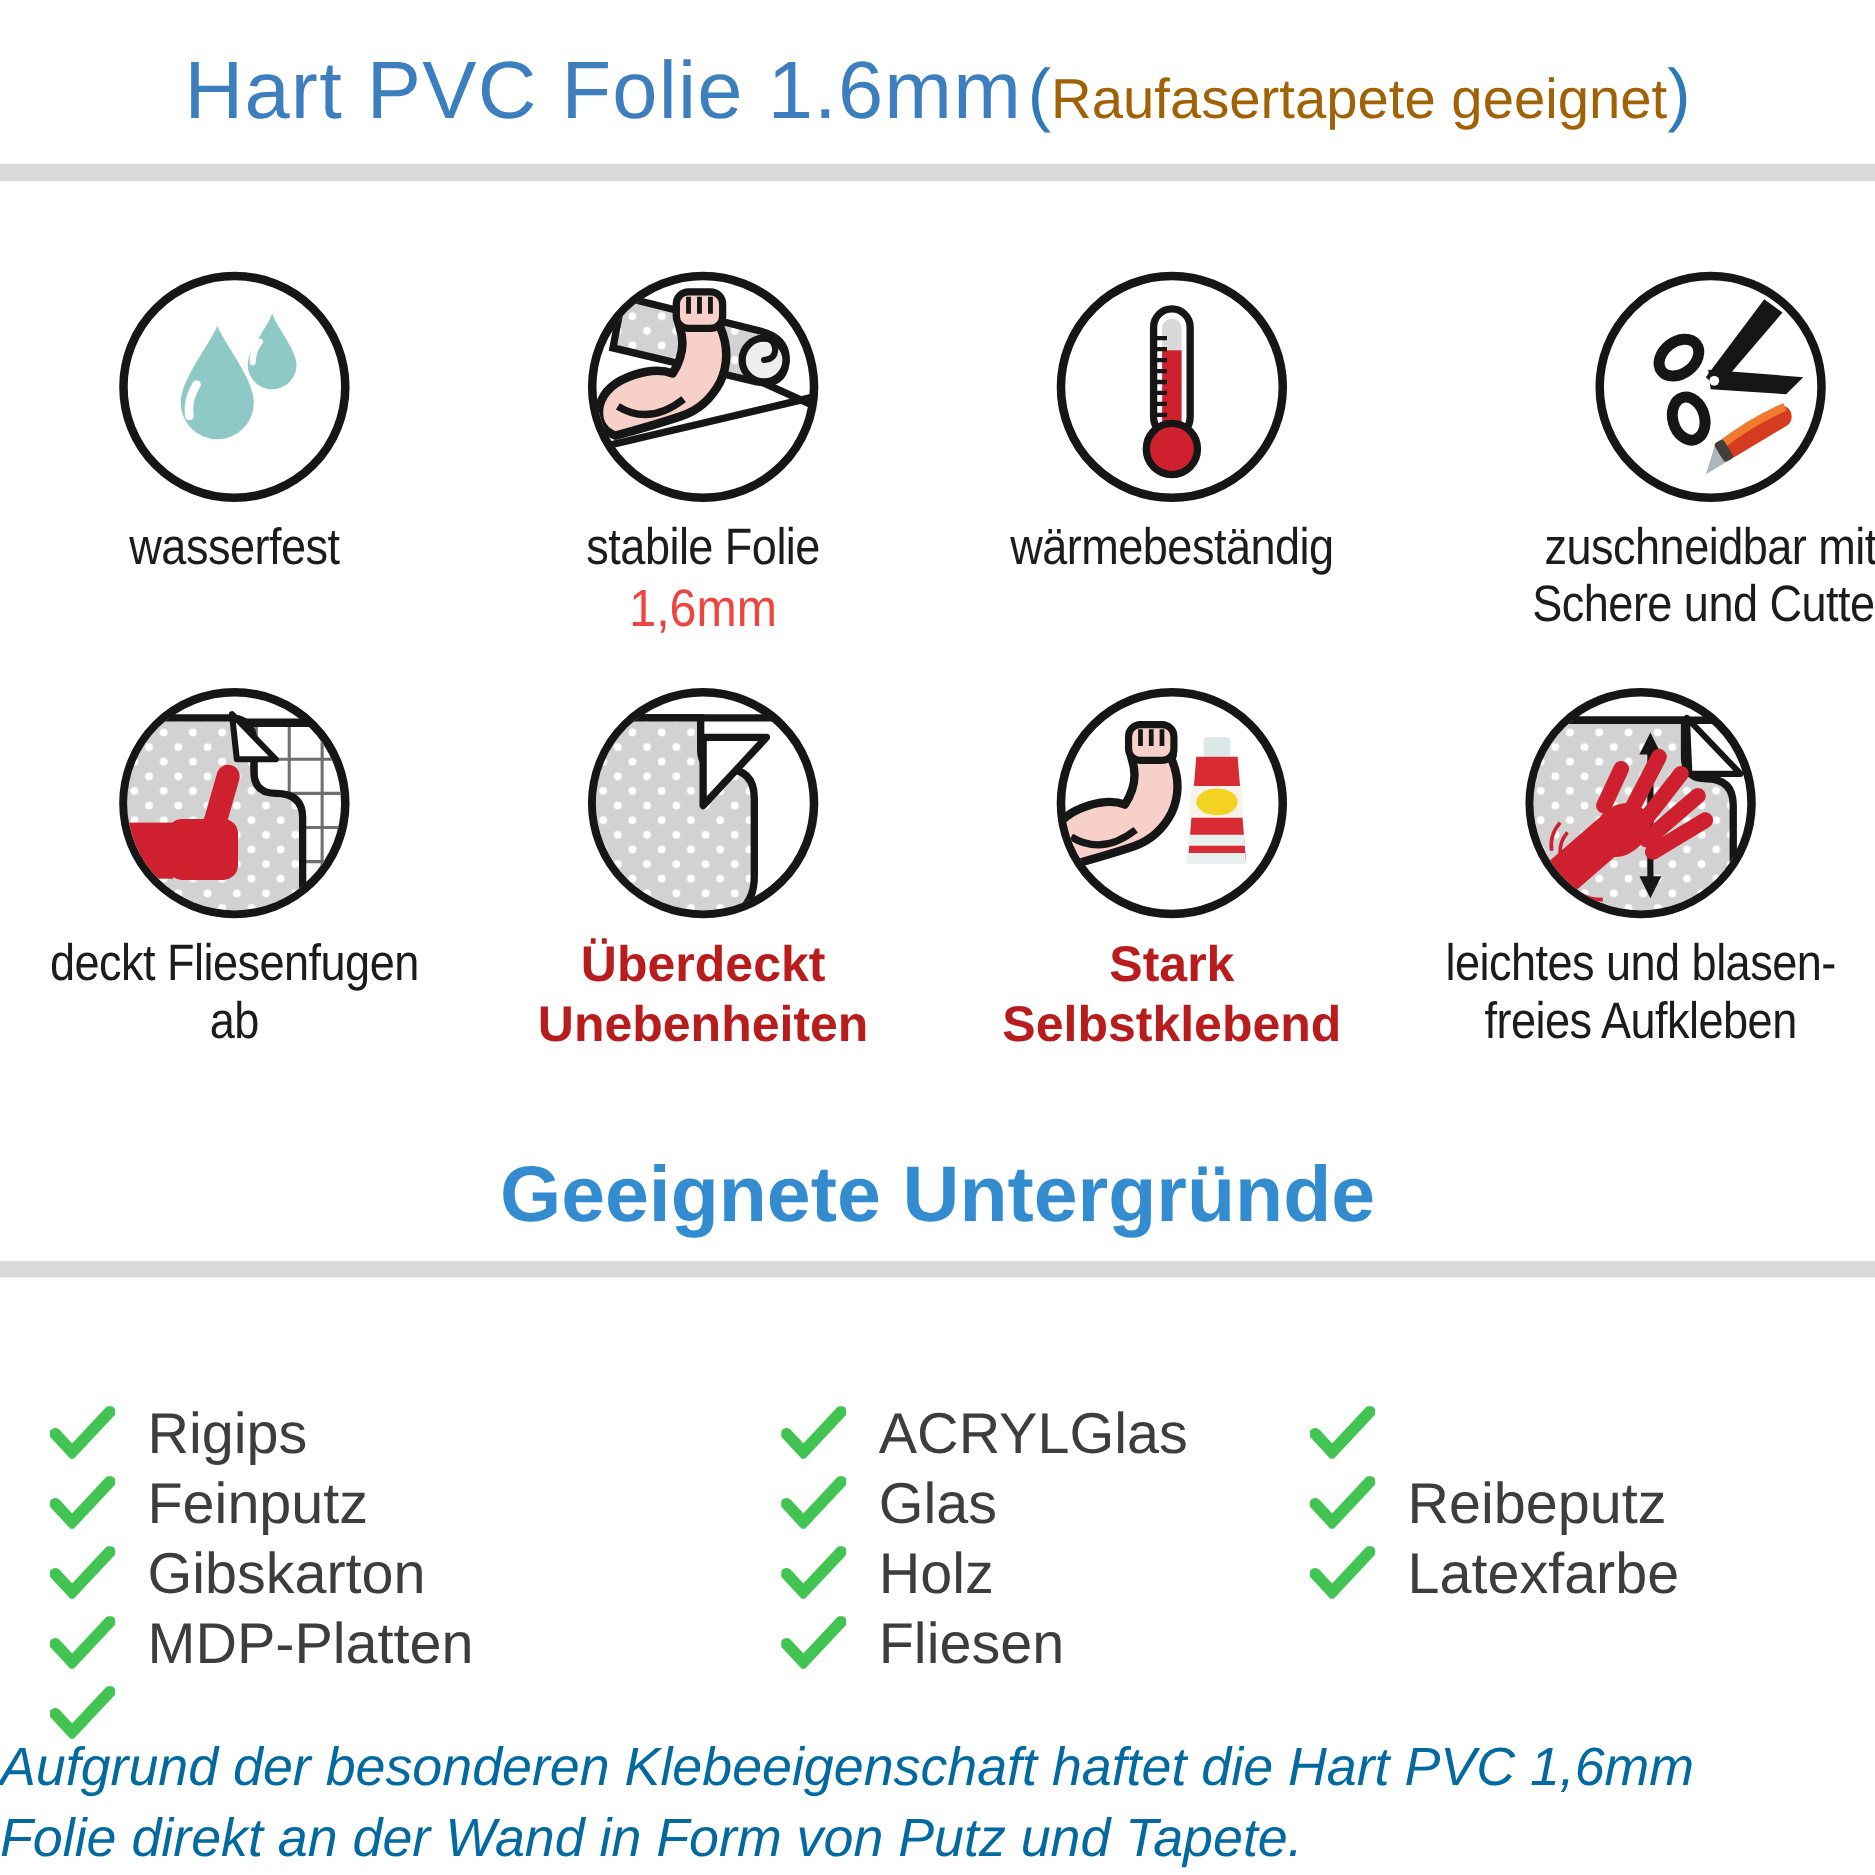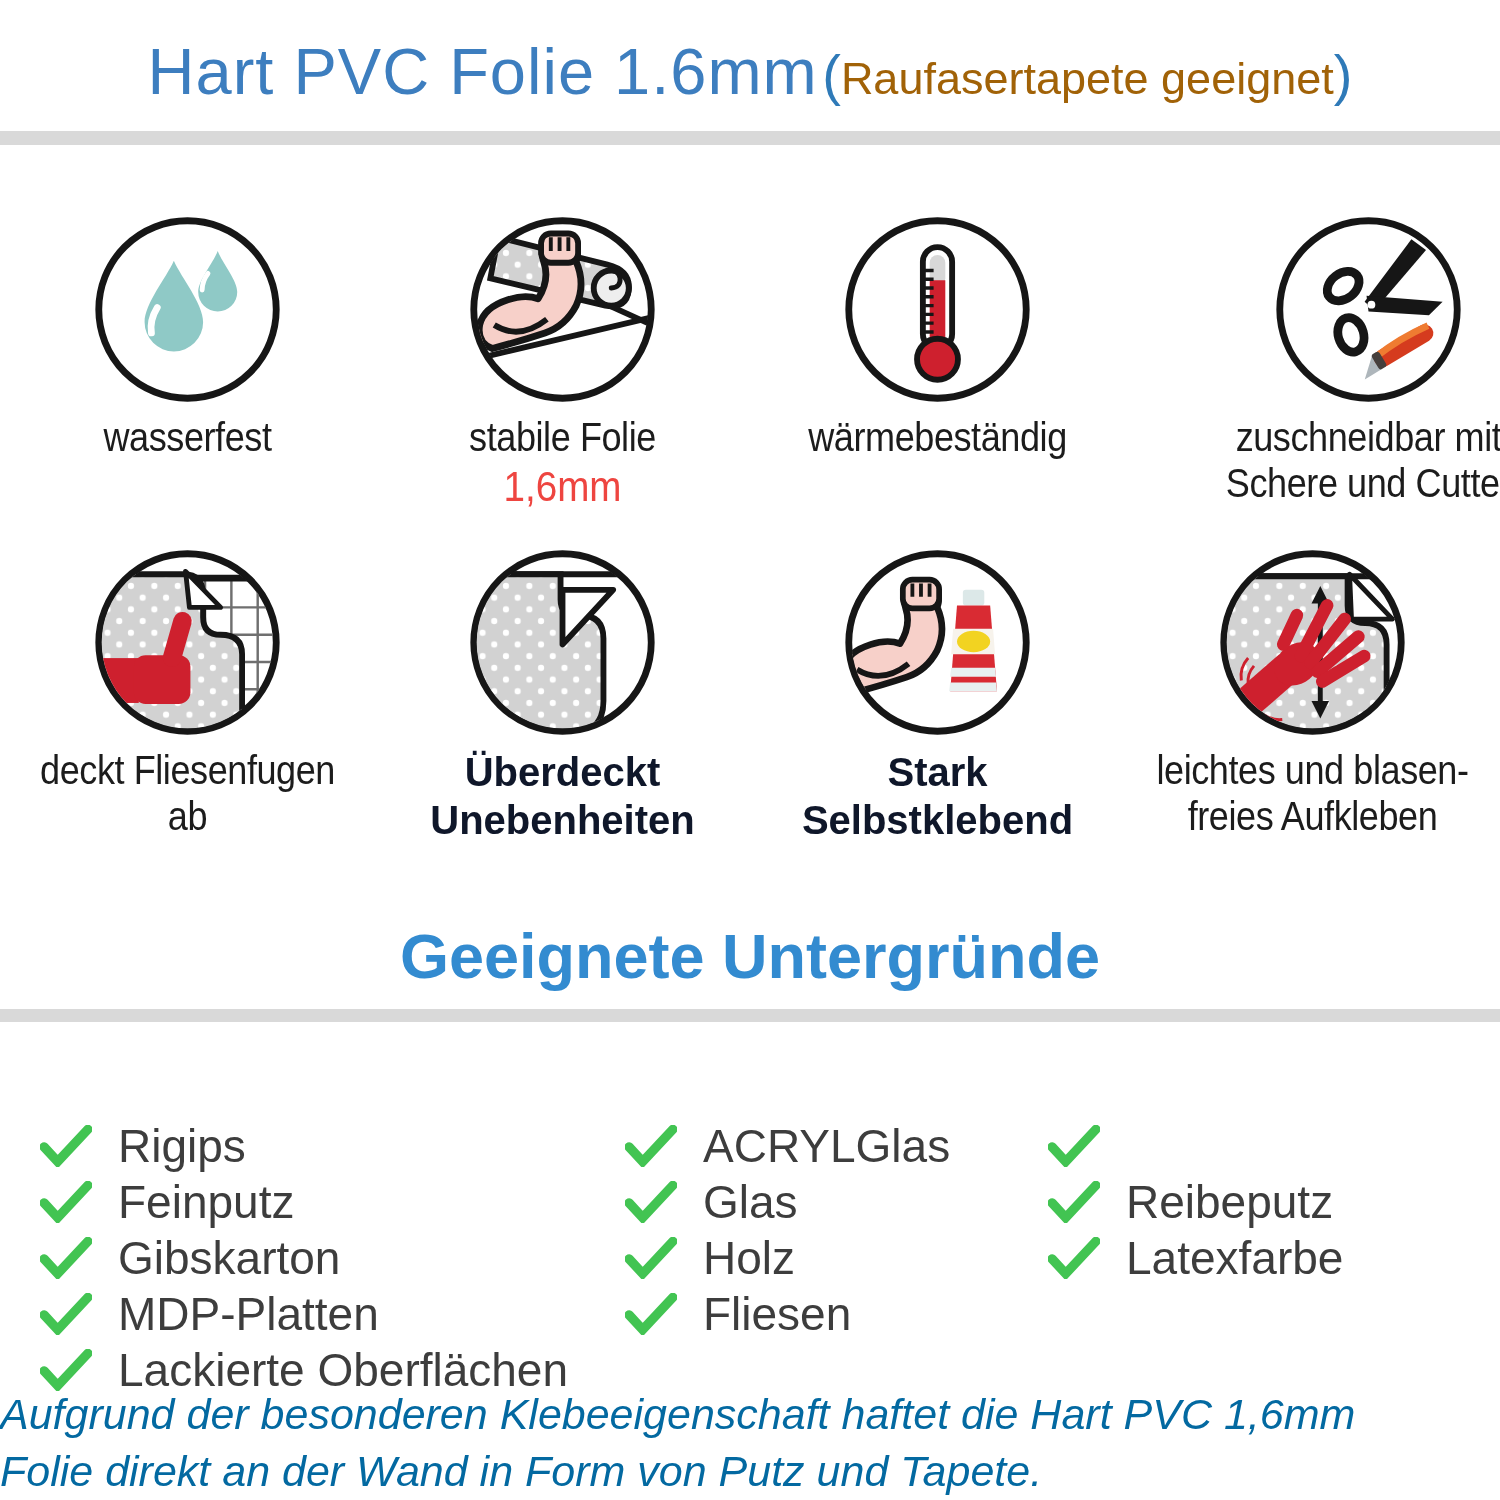--- a/index.html
+++ b/index.html
@@ -19,21 +19,21 @@
   .divider.d2{top:1009px;height:13px;}
   
   .feature{width:375px;text-align:center;}
   .circle{width:195px;height:195px;margin:0 auto;}
   .circle svg{width:100%;height:100%;display:block;}
   .flabel{
     margin-top:8px;font-size:41px;color:#1c1c1c;line-height:1.12;
     white-space:pre-line;transform:scaleX(.88);transform-origin:50% 0;
     letter-spacing:-0.5px;
   }
-  .flabel.bold{font-weight:700;transform:none;font-size:40px;letter-spacing:0;color:#0f172a;line-height:1.2;}
+  .flabel.bold{font-weight:700;transform:none;font-size:40px;letter-spacing:0;color:#b91c1c;line-height:1.2;}
   .fsub{color:#ee4540;font-size:42px;margin-top:2px;transform:scaleX(.92);transform-origin:50% 0;}
   
   .surf-heading{top:920px;left:0;width:100%;text-align:center;color:#338bd0;font-size:63px;font-weight:bold;}
   
   .col{top:1118px;}
   .col.c1{left:40px;}
   .col.c2{left:625px;}
   .col.c3{left:1048px;}
   .check-row{display:flex;align-items:center;height:56px;}
   .check-row svg{width:52px;height:42px;margin-right:26px;flex:none;}
@@ -294,21 +294,20 @@
   <div class="check-row">
       <svg viewBox="0 0 50 40">
         <path d="M4 21 L17 35 L46 4" stroke="#42c452" stroke-width="9" fill="none" stroke-linecap="round"></path>
       </svg>
       <span class="check-label">MDP-Platten</span>
     </div>
   <div class="check-row">
       <svg viewBox="0 0 50 40">
         <path d="M4 21 L17 35 L46 4" stroke="#42c452" stroke-width="9" fill="none" stroke-linecap="round"></path>
       </svg>
-      <span class="check-label">Lackierte Oberflächen</span>
     </div>
 </div>
 
 <div class="abs col c2">
   <div class="check-row">
       <svg viewBox="0 0 50 40">
         <path d="M4 21 L17 35 L46 4" stroke="#42c452" stroke-width="9" fill="none" stroke-linecap="round"></path>
       </svg>
       <span class="check-label">ACRYLGlas</span>
     </div>

